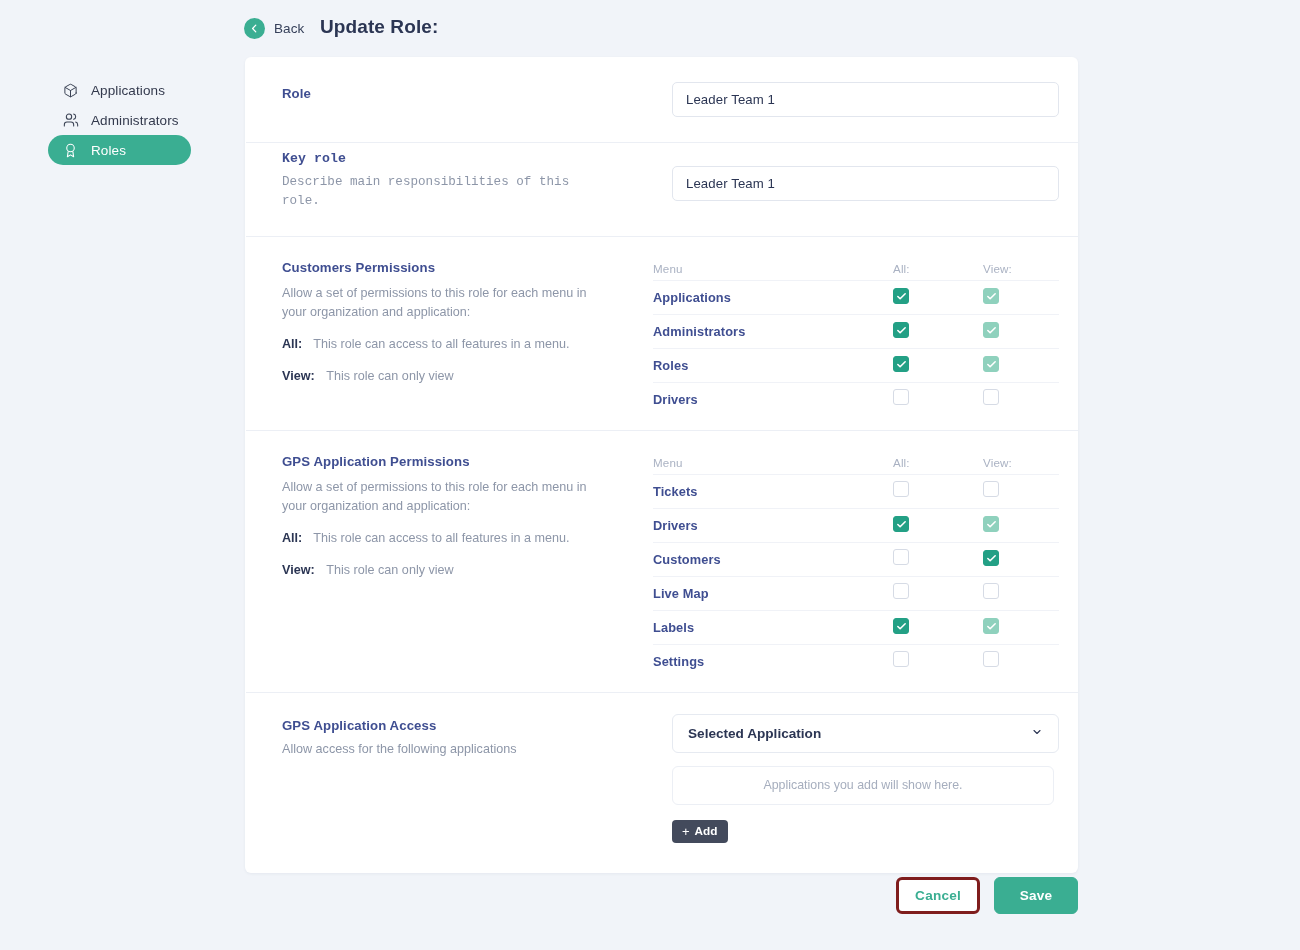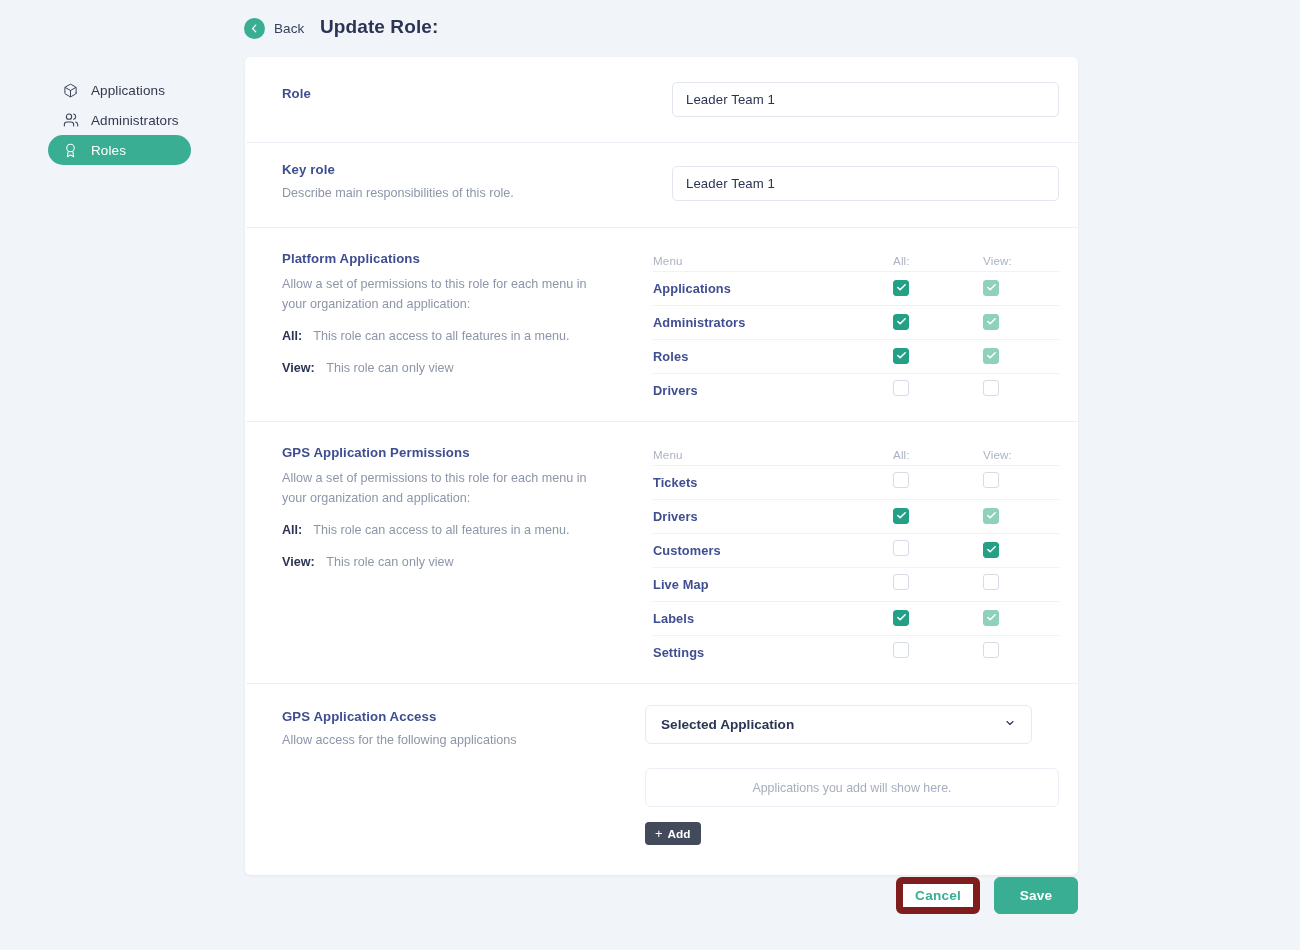--- a/index.html
+++ b/index.html
@@ -81,23 +81,23 @@
     width: 387px; height: 35px; border: 1px solid #e2e6ee; border-radius: 5px;
     background: #fff; display: flex; align-items: center; padding: 0 13px;
     font-size: 13.2px; color: #2b3553; font-weight: 400; letter-spacing: .1px;
   }
   .select-field {
     width: 387px; height: 39px; border: 1px solid #e6eaf1; border-radius: 6px;
     background: #fff; display: flex; align-items: center; justify-content: space-between;
     padding: 0 15px; font-size: 13.6px; color: #2b3553; font-weight: 700; cursor: pointer;
   }
   .dropzone {
-    width: 414px; height: 39px; border: 1px solid #eceff5; border-radius: 6px;
+    width: 382px; height: 39px; border: 1px solid #eceff5; border-radius: 6px;
     background: #fff; display: flex; align-items: center; justify-content: center;
-    font-size: 12.4px; color: #a6aebe; margin-top: 24px;
+    font-size: 12.4px; color: #a6aebe; margin-top: 13px;
   }
   .add-btn {
     margin-top: 15px; height: 23px; padding: 0 10px; border-radius: 4px;
     background: #434a5c; color: #fff; font-size: 11.8px; font-weight: 700;
     display: inline-flex; align-items: center; gap: 5px; cursor: pointer; border: none;
     font-family: "Liberation Sans", sans-serif;
   }
   .add-btn .plus { font-size: 13px; font-weight: 400; line-height: 1; }
 
   
@@ -131,21 +131,21 @@
   
   .footer {
     position: absolute; left: 245px; top: 877px; width: 833px;
     display: flex; justify-content: flex-end; align-items: center; gap: 14px;
   }
   .btn {
     height: 37px; border-radius: 6px; font-size: 13.6px; font-weight: 700;
     display: inline-flex; align-items: center; justify-content: center; cursor: pointer;
     font-family: "Liberation Sans", sans-serif; letter-spacing: .2px;
   }
-  .btn-cancel { width: 84px; background: #fff; color: #3aae92; border: 7px solid #7f1d1d; }
+  .btn-cancel { width: 84px; background: #fff; color: #3aae92; border: 3px solid #7f1d1d; }
   .btn-save   { width: 84px; background: #3aae92; color: #fff; border: 1px solid #3aae92; }
 </style>
 </head>
 <body>
 
 <div class="page">
 
   <div class="topbar">
     <div class="back-wrap">
       <span class="back-circle">
@@ -198,32 +198,32 @@
     <div class="section">
       <div class="sec-left" style="padding-top:29px;padding-bottom:29px;">
         <div class="sec-title indigo">Role</div>
       </div>
       <div class="sec-right" style="padding-top:25px;padding-bottom:25px;">
         <div class="field">Leader Team 1</div>
       </div>
     </div>
 
     <div class="section">
-      <div class="sec-left" style="padding-top:20px;padding-bottom:24px;">
+      <div class="sec-left" style="padding-top:9px;padding-bottom:24px;font-family:Liberation Mono, monospace;">
         <div class="sec-title indigo">Key role</div>
         <div class="sec-desc" style="margin-top:7px;">Describe main responsibilities of this role.</div>
       </div>
       <div class="sec-right" style="padding-top:24px;padding-bottom:24px;">
         <div class="field">Leader Team 1</div>
       </div>
     </div>
 
     <div class="section">
       <div class="sec-left" style="padding-top:24px;padding-bottom:24px;">
-        <div class="sec-title indigo">Platform Applications</div>
+        <div class="sec-title indigo">Customers Permissions</div>
         <div class="sec-desc">Allow a set of permissions to this role for each menu in your organization and application:</div>
         <div class="legend legend-row">
           <span class="k all">All:</span>
           <span>This role can access to all features in a menu.</span>
         </div>
         <div class="legend legend-row">
           <span class="k view">View:</span>
           <span>This role can only view</span>
         </div>
       </div>

